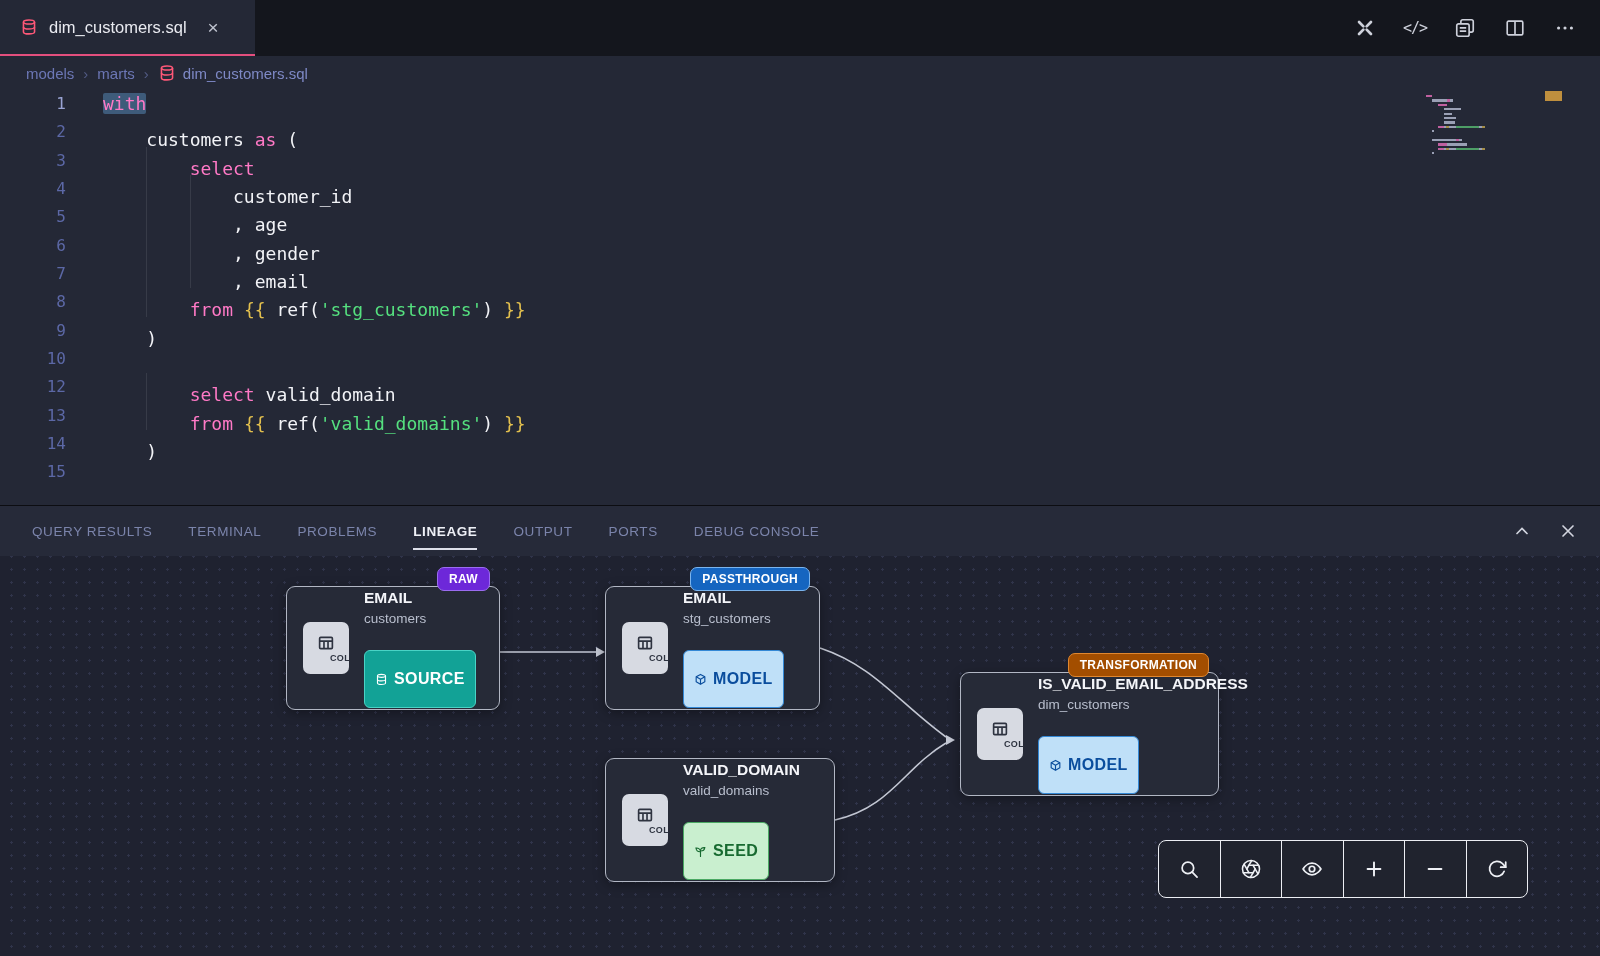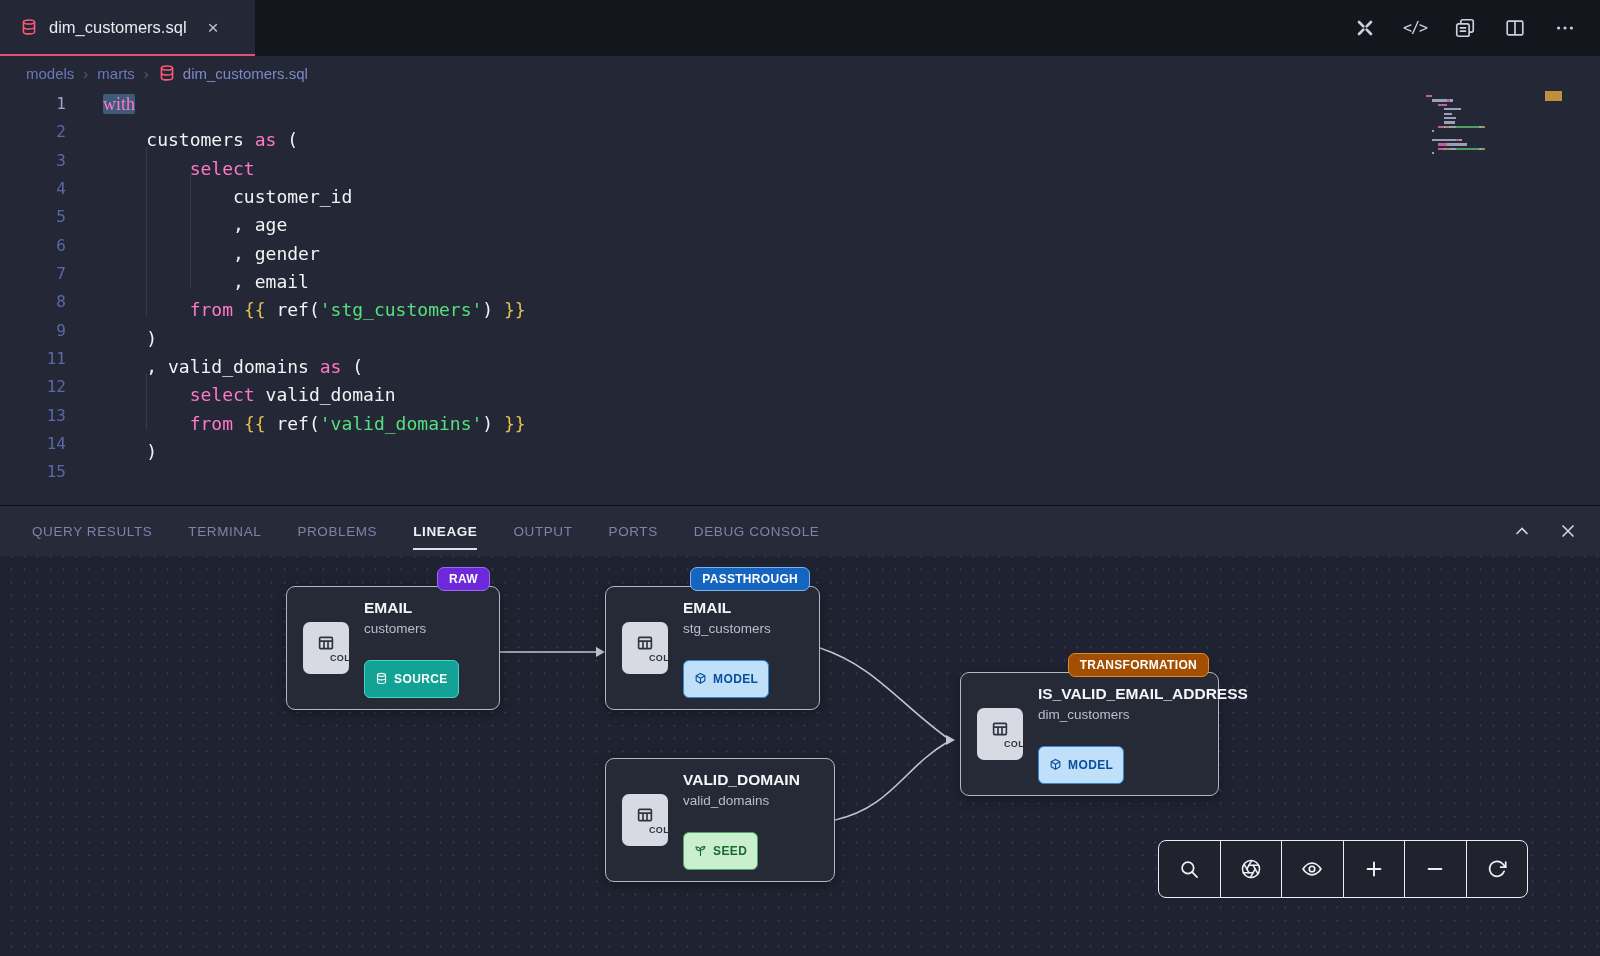--- a/index.html
+++ b/index.html
@@ -29,21 +29,21 @@
   .code-line { display:flex; height:28.35px; line-height:28.35px; font-family:"DejaVu Sans Mono",monospace; font-size:18px; }
   .gutter { width:66px; flex:none; text-align:right; color:#5c68a6; font-size:16px; }
   .gutter.active { color:#9aa4d4; }
   .line-content { white-space:pre; padding-left:37px; color:#f2f3f7; }
   .ind { display:inline-block; width:4ch; height:100%; }
   .ind-g { border-left:1px solid rgba(255,255,255,0.09); }
   .tk-kw { color:#ff79c6; }
   .tk-id { color:#f2f3f7; }
   .tk-str { color:#55e07f; }
   .tk-brace { color:#e3c04e; }
-  .sel { background:#3e5b7a; border-radius:2px;font-family:Liberation Serif, serif; }
+  .sel { background:#3e5b7a; border-radius:2px; }
   .minimap { position:absolute; top:5px; right:68px; width:106px; }
   .mm-row { display:flex; height:2.3px; margin-bottom:2.1px; }
   .mm-seg { height:100%; display:inline-block; }
   .ruler-marker { position:absolute; top:1px; right:38px; width:17px; height:10px; background:#bf8f3e; }
 
   
   .panelbar { height:51px; background:#262a39; border-top:1px solid #0c0d12; display:flex; align-items:center;
               justify-content:space-between; padding:0 22px 0 32px; }
   .panel-tabs { display:flex; gap:36px; }
   .panel-tab { font-size:13.5px; letter-spacing:.6px; color:#7b84ab; height:51px; display:flex; align-items:center;
@@ -63,22 +63,22 @@
           display:flex; align-items:center; gap:15px; padding:0 16px; box-shadow:0 3px 12px rgba(0,0,0,.35); cursor:pointer; }
   .tag { position:absolute; top:-20px; right:9px; padding:4px 11px; border-radius:7px; font-size:12px;
          font-weight:700; color:#fff; letter-spacing:.3px; border:1.5px solid; white-space:nowrap; }
   .colbox { width:46px; height:52px; background:#d7dae2; border-radius:7px; flex:none;
             display:flex; flex-direction:column; align-items:center; justify-content:center; gap:1px; }
   .colbox .cicon { width:20px; height:18px; display:block; }
   .colbox .lbl { font-size:9px; font-weight:700; color:#2e3340; letter-spacing:.4px;margin-left:28px; }
   .ntext { display:flex; flex-direction:column; gap:4px; min-width:0; }
   .nname { font-size:15.5px; font-weight:600; color:#f4f5f9; white-space:nowrap; }
   .ntable { font-size:13.5px; color:#b9bfce; white-space:nowrap; }
-  .badge { display:inline-flex; align-items:center; gap:6px; padding:11px 10px; border-radius:6px;
-           font-size:12px; font-weight:700; letter-spacing:.4px; width:fit-content; border:1.5px solid; margin-top:20px; }
+  .badge { display:inline-flex; align-items:center; gap:6px; padding:19px 10px; border-radius:6px;
+           font-size:16px; font-weight:700; letter-spacing:.4px; width:fit-content; border:1.5px solid; margin-top:20px; }
   .badge .bicon { width:13px; height:13px; display:inline-block; }
 
   .lin-toolbar { position:absolute; left:1158px; top:284px; width:370px; height:58px; display:flex;
                  border:1.5px solid #eceef3; border-radius:8px; background:#20232e; overflow:hidden; }
   .lt-btn { flex:1; display:flex; align-items:center; justify-content:center; cursor:pointer; color:#eef0f5; }
   .lt-btn + .lt-btn { border-left:1.5px solid #eceef3; }
   .lt-btn svg { width:22px; height:22px; }
 </style>
 </head>
 <body>
@@ -174,22 +174,22 @@
       </div>
       <div class="code-line">
         <div class="gutter">8</div>
         <div class="line-content"><span class="ind"></span><span class="ind ind-g"></span><span class="tk-kw">from</span><span class="tk-id"> </span><span class="tk-brace">{{</span><span class="tk-id"> ref(</span><span class="tk-str">'stg_customers'</span><span class="tk-id">)</span><span class="tk-id"> </span><span class="tk-brace">}}</span></div>
       </div>
       <div class="code-line">
         <div class="gutter">9</div>
         <div class="line-content"><span class="ind"></span><span class="tk-id">)</span></div>
       </div>
       <div class="code-line">
-        <div class="gutter">11</div>
-        <div class="line-content"><span class="ind"></span><span class="tk-id">, valid_domains </span><span class="tk-kw">as</span><span class="tk-id"> (</span></div>
+        <div class="gutter">10</div>
+        <div class="line-content"></div>
       </div>
       <div class="code-line">
         <div class="gutter">12</div>
         <div class="line-content"><span class="ind"></span><span class="ind ind-g"></span><span class="tk-kw">select</span><span class="tk-id"> valid_domain</span></div>
       </div>
       <div class="code-line">
         <div class="gutter">13</div>
         <div class="line-content"><span class="ind"></span><span class="ind ind-g"></span><span class="tk-kw">from</span><span class="tk-id"> </span><span class="tk-brace">{{</span><span class="tk-id"> ref(</span><span class="tk-str">'valid_domains'</span><span class="tk-id">)</span><span class="tk-id"> </span><span class="tk-brace">}}</span></div>
       </div>
       <div class="code-line">

